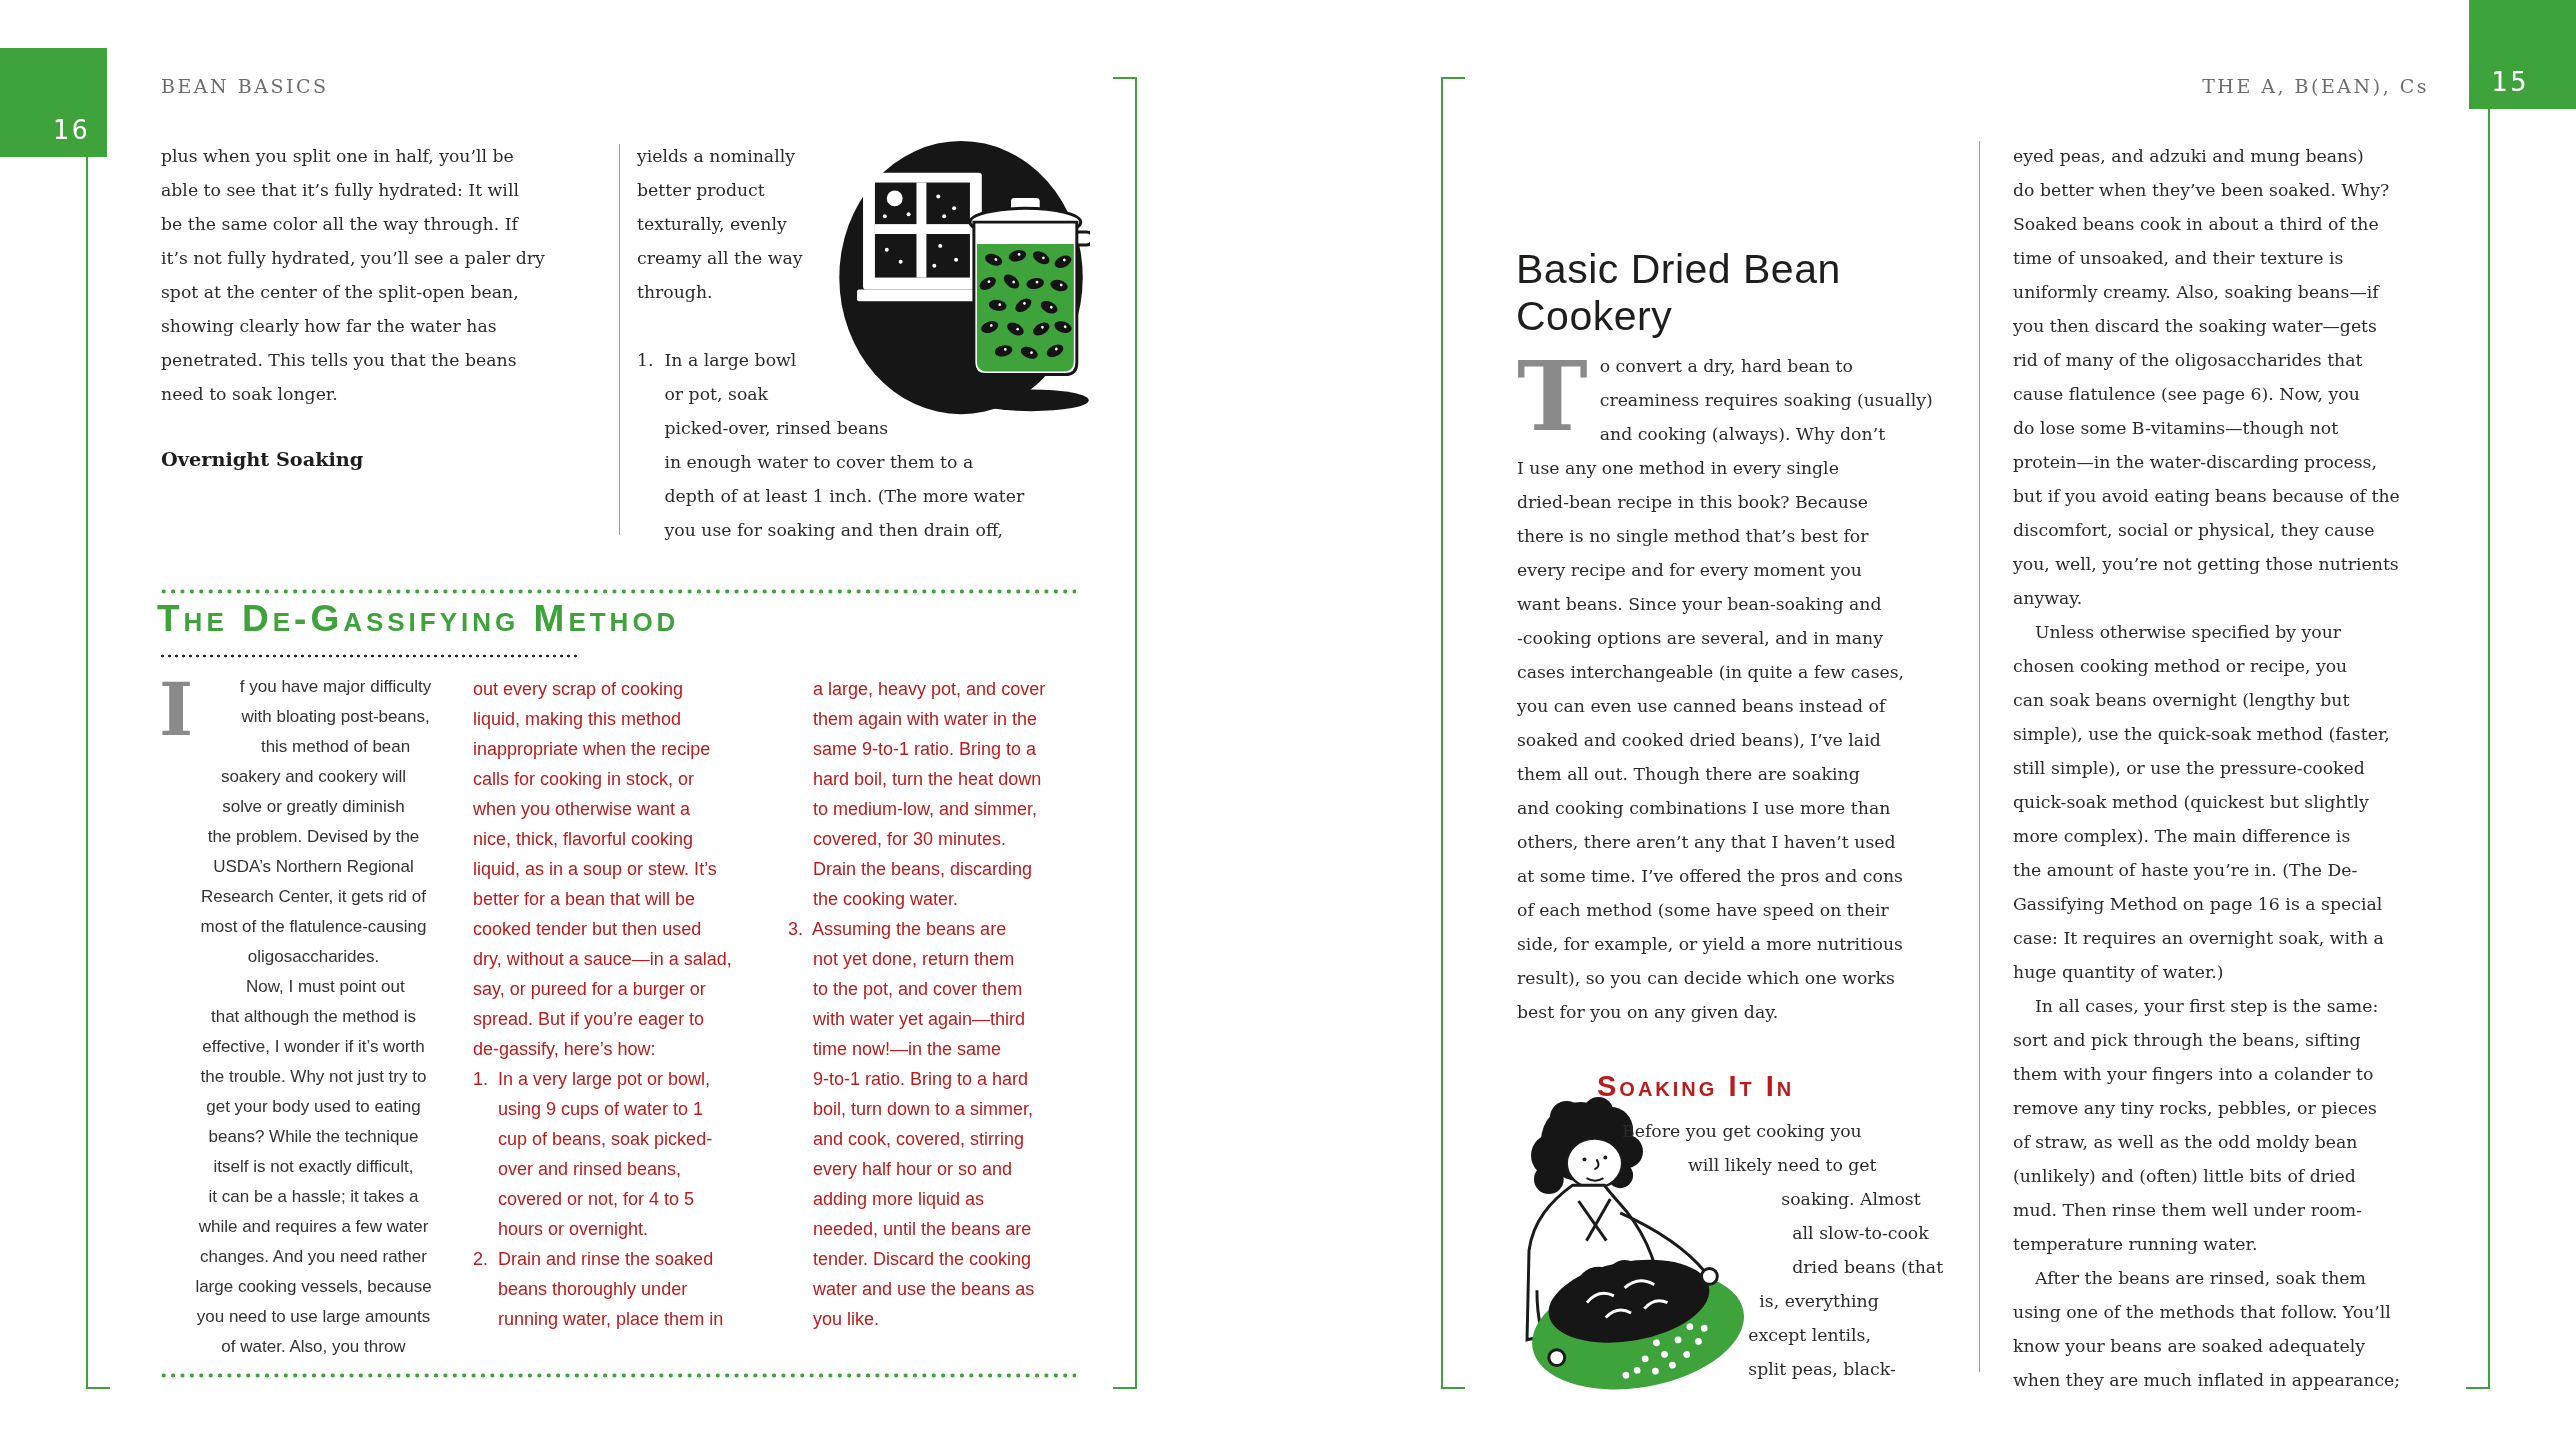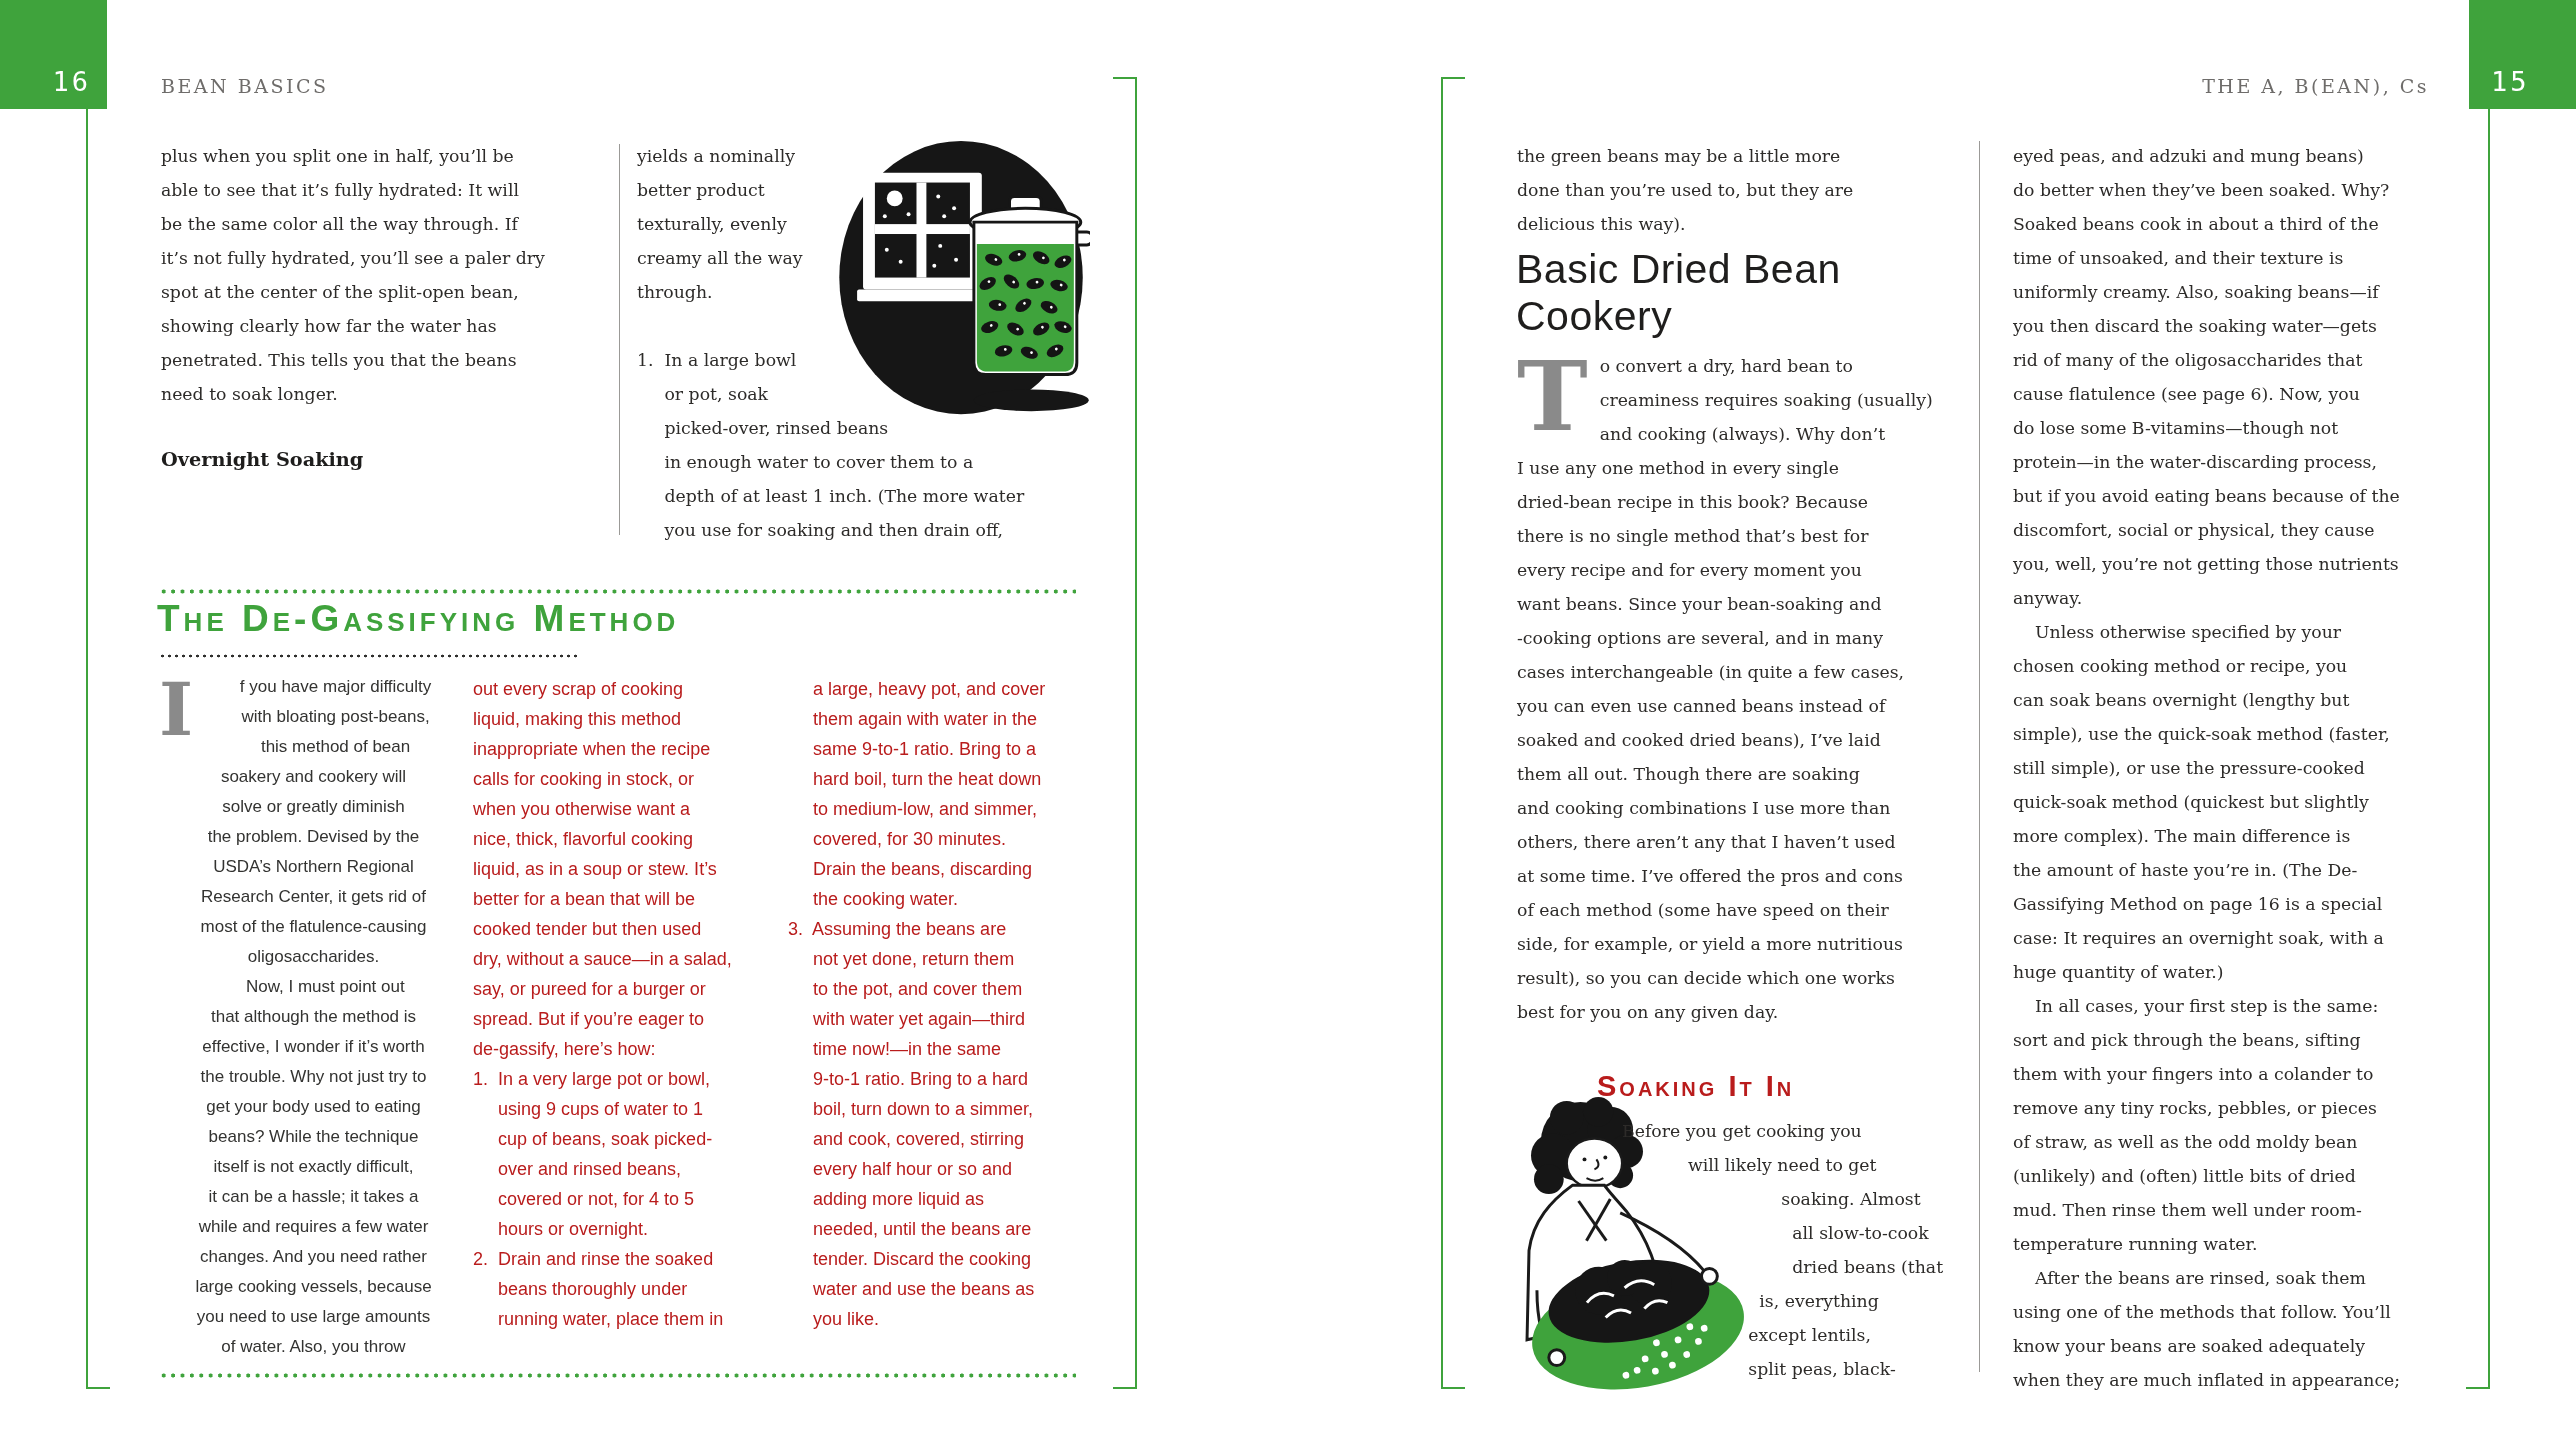--- a/index.html
+++ b/index.html
@@ -3,21 +3,21 @@
 <meta charset="utf-8">
 <style>
   html,body{margin:0;padding:0;background:#ffffff;}
   #canvas{position:relative;width:2576px;height:1449px;background:#fff;overflow:hidden;
           font-family:"DejaVu Serif",serif;color:#2d2b29;}
 
   
   .tab{position:absolute;top:0;width:107px;height:109px;background:#3fa33c;color:#fff;
        font-family:"DejaVu Sans Mono",monospace;font-size:27px;letter-spacing:3px;
        display:flex;align-items:flex-end;}
-  .tab-left{left:0;justify-content:flex-end;padding:0 16px 12px 0;box-sizing:border-box;}
+  .tab-left{left:0;justify-content:flex-end;padding:0 16px 12px 0;box-sizing:border-box;margin-top:48px;}
   .tab-right{left:2469px;padding:0 0 12px 22px;box-sizing:border-box;}
   .runhead{position:absolute;top:75px;font-family:"DejaVu Serif",serif;font-size:19px;
            letter-spacing:2.5px;color:#6e6c6a;white-space:pre;}
   .runhead-left{left:161px;}
   .runhead-right{left:1882px;width:547px;text-align:right;}
 
   
   .gline{position:absolute;width:2px;background:#3fa33c;}
   .gline::before,.gline::after{background:#3fa33c;}
   .tick-top-left::before{content:"";position:absolute;top:0;right:0;width:24px;height:2px;}
@@ -282,23 +282,20 @@
   <div class="tab tab-right">
     <span>15</span>
   </div>
   <div class="runhead runhead-right">THE A, B(EAN), Cs</div>
 
   <div class="gline tick-top-right tick-bot-right" style="left:1441px;top:77px;height:1312px;"></div>
   <div class="gline tick-bot-left" style="left:2488px;top:109px;height:1280px;"></div>
 
   <div class="divider" style="left:1979px;top:141px;height:1231px;"></div>
 
-  <div class="serif-block" style="left:1517px;top:139px;">the green beans may be a little more
-done than you’re used to, but they are
-delicious this way).</div>
   <div class="big-title" style="left:1516px;top:246px;">Basic Dried Bean
 Cookery</div>
 
   <div class="floatwrap" style="left:1517px;top:349px;width:466px;">
     <span class="dropcap dropcap-serif">T</span>
     <div class="inner serif-inner">o convert a dry, hard bean to
 creaminess requires soaking (usually)
 and cooking (always). Why don’t
 I use any one method in every single
 dried-bean recipe in this book? Because

